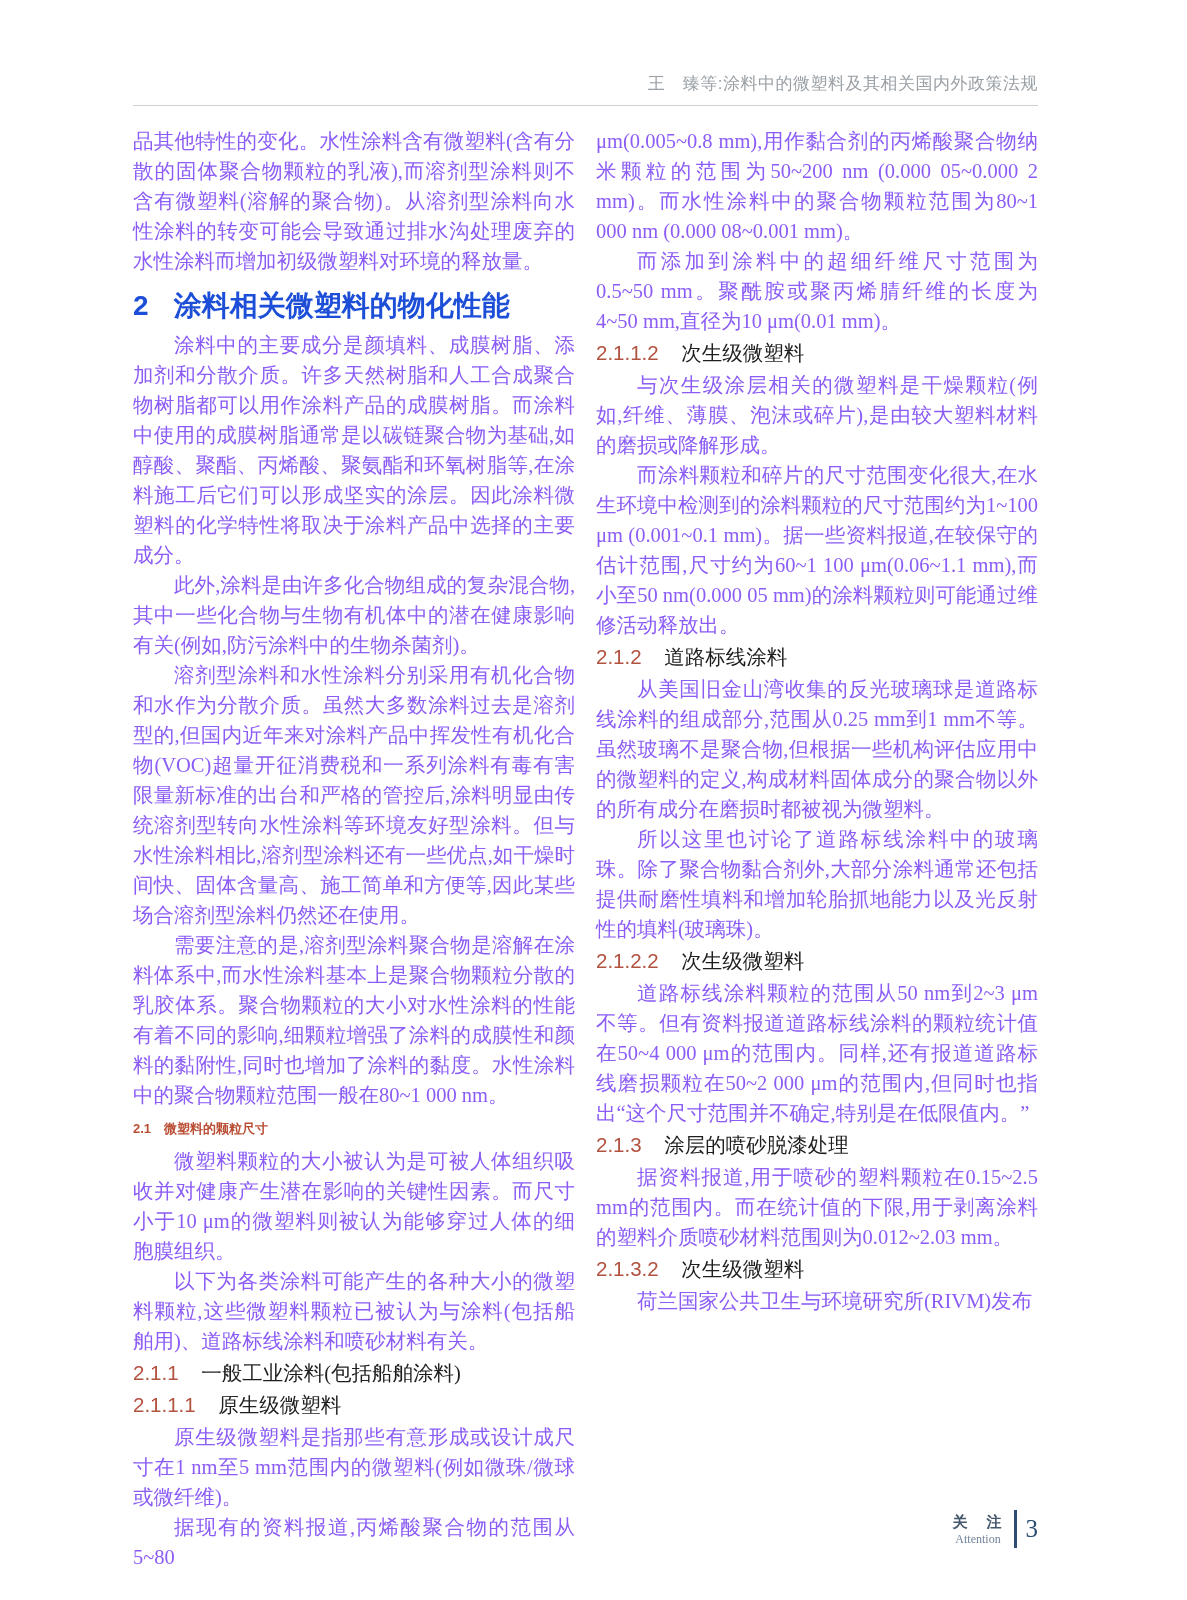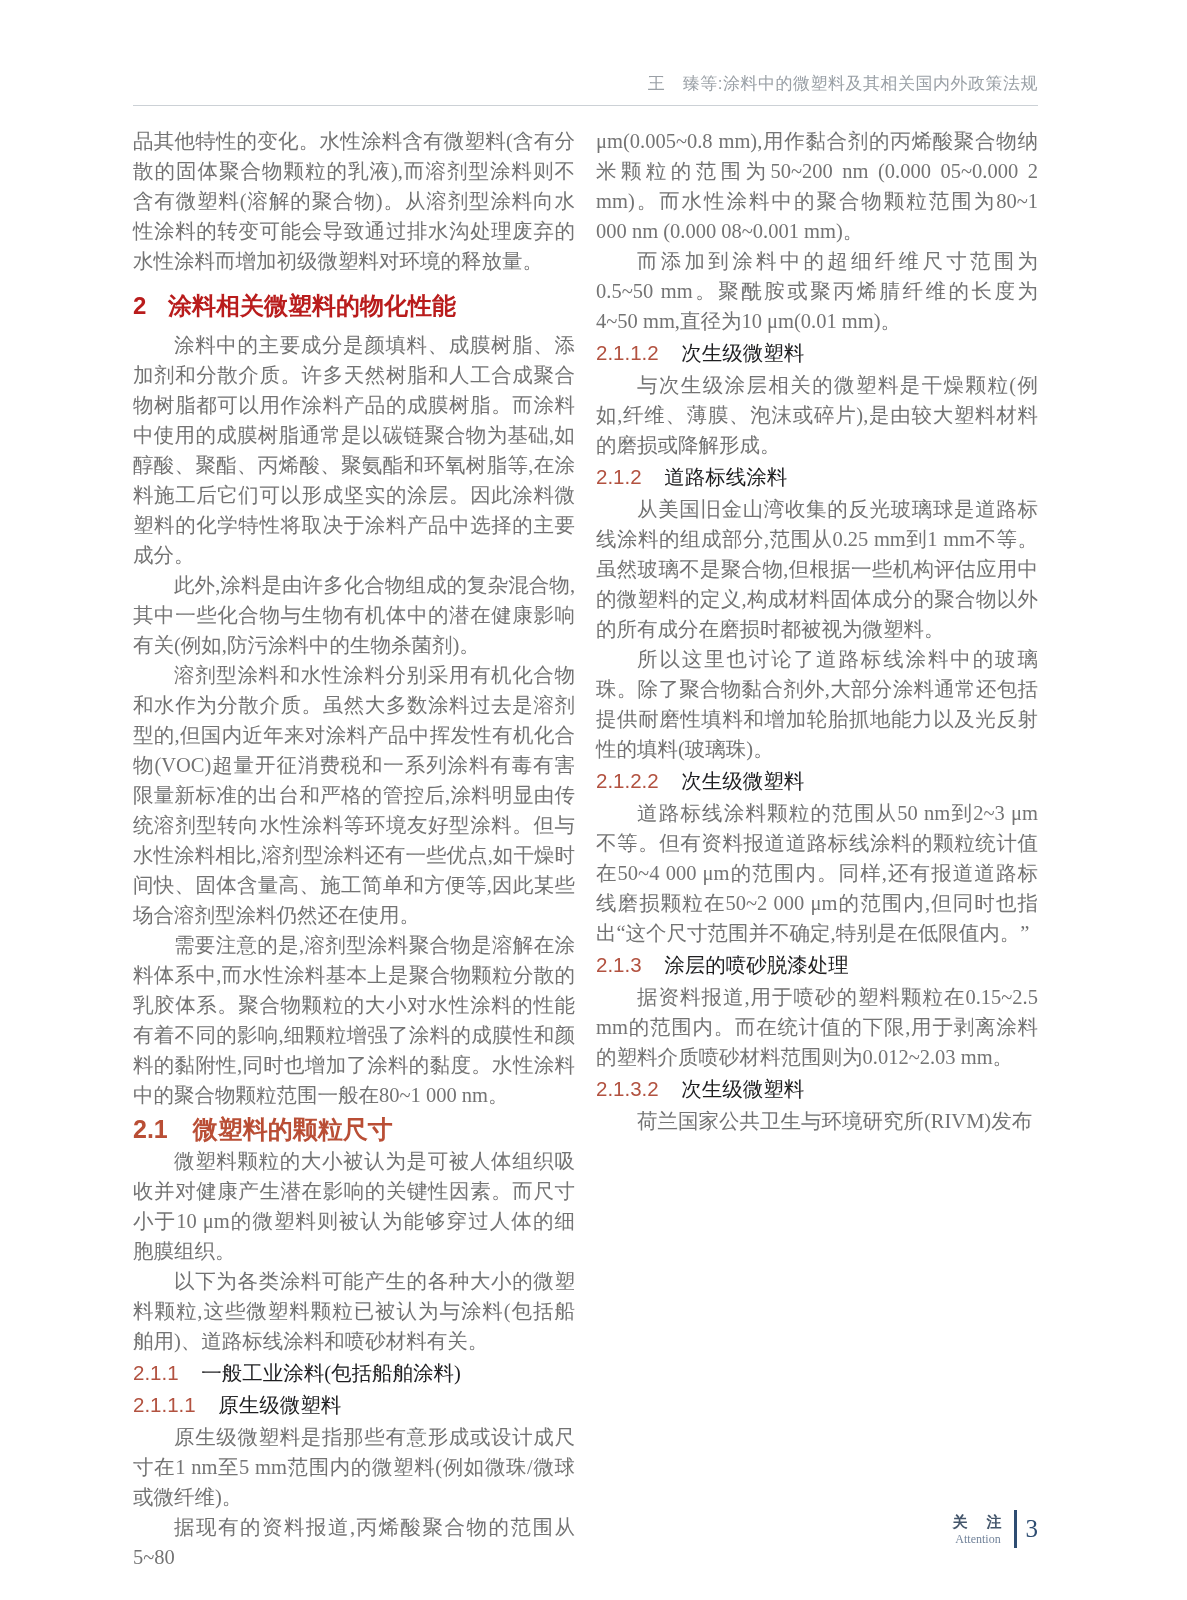--- a/index.html
+++ b/index.html
@@ -12,32 +12,32 @@
     text-align:right; font-size:17px; color:#9aa0a6;
     padding-bottom:10px; border-bottom:1px solid #ccd1d6;
     font-family:"Liberation Sans", sans-serif; letter-spacing:0.5px;
   }
   .content {
     position:absolute; left:133px; right:139px; top:126px;
     display:flex; gap:21px;
   }
   .col { flex:1 1 0; min-width:0; }
   .para {
-    font-size:20.5px; line-height:30px; color:#737373;
+    font-size:20.5px; line-height:30px; color:#8b5cf6;
     text-align:justify; margin:0; text-indent:2em;
   }
   .para.cont { text-indent:0; }
   .h1 {
     margin:14px 0 8px; font-family:"Liberation Sans", sans-serif;
-    font-weight:bold; font-size:24px; line-height:32px; color:#b91c1c;
+    font-weight:bold; font-size:28px; line-height:32px; color:#1d4ed8;
   }
   .h1 .hnum { margin-right:0.9em; }
   .h2 {
     margin:4px 0 2px; font-family:"Liberation Sans", sans-serif;
-    font-weight:bold; font-size:25px; line-height:30px; color:#b94e35;
+    font-weight:bold; font-size:13px; line-height:30px; color:#b94e35;
   }
   .h2 .hnum { margin-right:1em; }
   .h3 {
     margin:2px 0; font-size:20.5px; line-height:30px;
     font-weight:normal; color:#1e1e20;
   }
   .h3 .hnum {
     font-family:"Liberation Sans", sans-serif; color:#b25240;
     margin-right:1.1em;
   }
@@ -92,20 +92,21 @@
       <p class="para">据现有的资料报道,丙烯酸聚合物的范围从5~80</p>
     </section>
 
     <section class="col">
       <p class="para cont">μm(0.005~0.8 mm),用作黏合剂的丙烯酸聚合物纳米颗粒的范围为50~200 nm (0.000 05~0.000 2 mm)。而水性涂料中的聚合物颗粒范围为80~1 000 nm (0.000 08~0.001 mm)。</p>
       <p class="para">而添加到涂料中的超细纤维尺寸范围为0.5~50 mm。聚酰胺或聚丙烯腈纤维的长度为4~50 mm,直径为10 μm(0.01 mm)。</p>
       <h4 class="h3">
         <span class="hnum">2.1.1.2</span><span>次生级微塑料</span>
       </h4>
       <p class="para">与次生级涂层相关的微塑料是干燥颗粒(例如,纤维、薄膜、泡沫或碎片),是由较大塑料材料的磨损或降解形成。</p>
+      <p class="para">而涂料颗粒和碎片的尺寸范围变化很大,在水生环境中检测到的涂料颗粒的尺寸范围约为1~100 μm (0.001~0.1 mm)。据一些资料报道,在较保守的估计范围,尺寸约为60~1 100 μm(0.06~1.1 mm),而小至50 nm(0.000 05 mm)的涂料颗粒则可能通过维修活动释放出。</p>
       <h4 class="h3">
         <span class="hnum">2.1.2</span><span>道路标线涂料</span>
       </h4>
       <p class="para">从美国旧金山湾收集的反光玻璃球是道路标线涂料的组成部分,范围从0.25 mm到1 mm不等。虽然玻璃不是聚合物,但根据一些机构评估应用中的微塑料的定义,构成材料固体成分的聚合物以外的所有成分在磨损时都被视为微塑料。</p>
       <p class="para">所以这里也讨论了道路标线涂料中的玻璃珠。除了聚合物黏合剂外,大部分涂料通常还包括提供耐磨性填料和增加轮胎抓地能力以及光反射性的填料(玻璃珠)。</p>
       <h4 class="h3">
         <span class="hnum">2.1.2.2</span><span>次生级微塑料</span>
       </h4>
       <p class="para">道路标线涂料颗粒的范围从50 nm到2~3 μm不等。但有资料报道道路标线涂料的颗粒统计值在50~4 000 μm的范围内。同样,还有报道道路标线磨损颗粒在50~2 000 μm的范围内,但同时也指出“这个尺寸范围并不确定,特别是在低限值内。”</p>
       <h4 class="h3">

